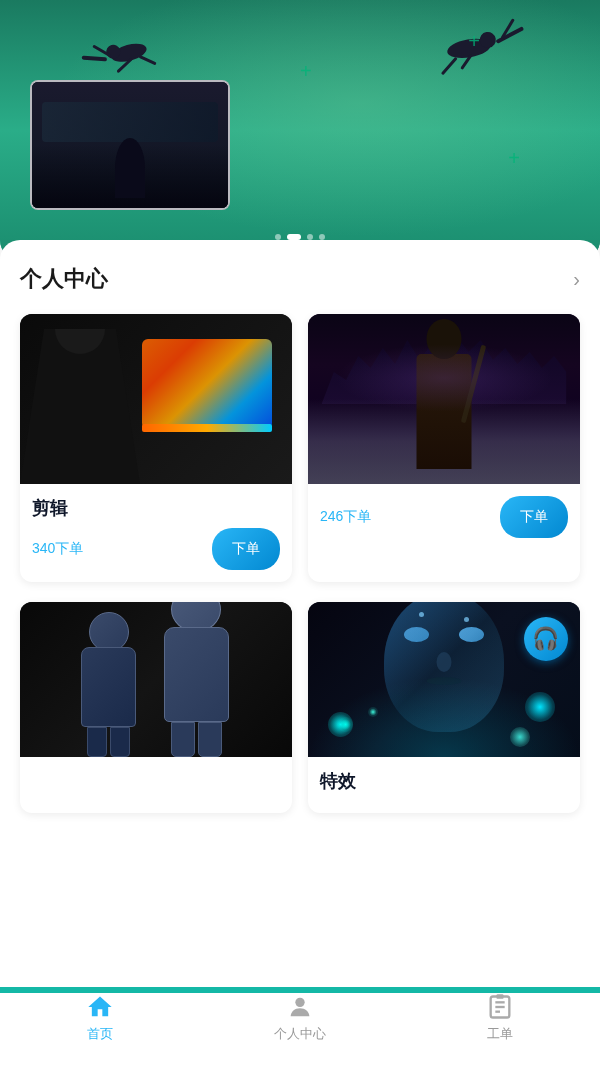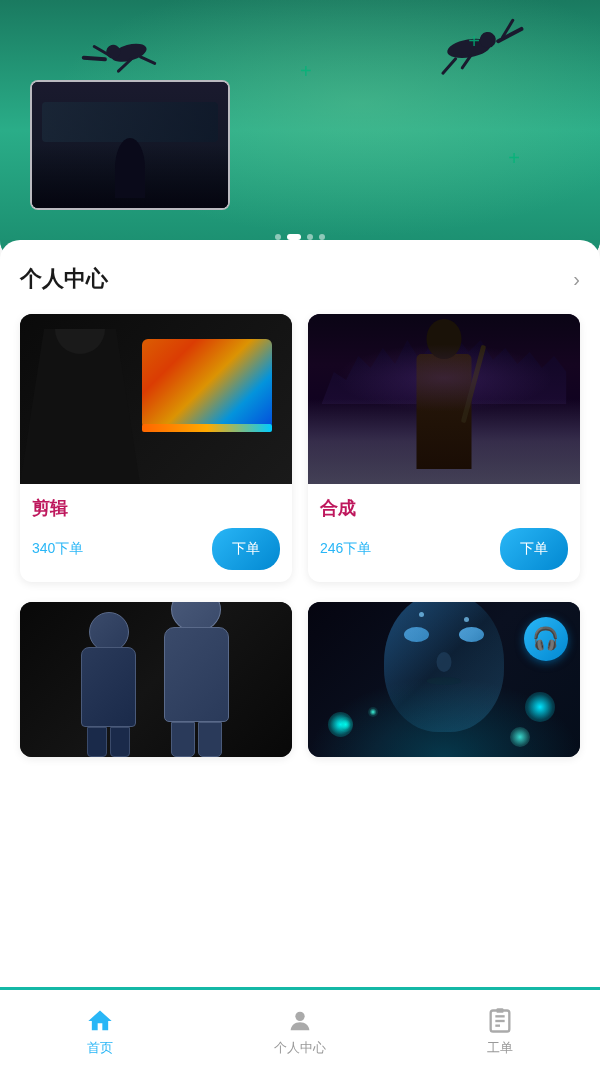--- a/index.html
+++ b/index.html
@@ -217,21 +217,21 @@
     }
 
     
     .service-card-info {
       padding: 12px;
     }
 
     .service-name {
       font-size: 18px;
       font-weight: 600;
-      color: #be185d;
+      color: #0f172a;
       margin-bottom: 8px;
     }
 
     .service-meta {
       display: flex;
       align-items: center;
       justify-content: space-between;
     }
 
     .service-orders {
@@ -251,23 +251,23 @@
     }
 
     
     .bottom-nav {
       position: fixed;
       bottom: 0;
       left: 0;
       width: 600px;
       height: 80px;
       background: white;
-      border-top: 3px solid #14b8a6;
+      border-top: 6px solid #14b8a6;
       display: flex;
-      align-items: flex-end;
+      align-items: flex-start;
       justify-content: space-around;
       padding-bottom: 10px;
     }
 
     .nav-item {
       display: flex;
       flex-direction: column;
       align-items: center;
       gap: 4px;
       cursor: pointer;
@@ -410,21 +410,20 @@
 
           <div style="position:absolute;bottom:15px;left:50%;transform:translateX(-50%);width:55px;height:115px;background:linear-gradient(180deg,#2a1a0a,#1a0d05);border-radius:5px 5px 0 0;"></div>
           <div style="position:absolute;bottom:125px;left:50%;transform:translateX(-50%);width:35px;height:40px;background:#1a1208;border-radius:50%;"></div>
 
           <div style="position:absolute;bottom:60px;left:60%;width:5px;height:80px;background:#2a2010;border-radius:2px;transform:rotate(15deg);"></div>
 
           <div style="position:absolute;top:30px;left:50%;transform:translateX(-50%);width:80%;height:40%;background:radial-gradient(ellipse,rgba(100,60,150,0.3),transparent 70%);"></div>
         </div>
       </div>
       <div class="service-card-info">
-        <div class="service-name">合成</div>
         <div class="service-meta">
           <span class="service-orders">246下单</span>
           <button class="order-btn">下单</button>
         </div>
       </div>
     </div>
 
   </div>
 
   <div class="service-grid">
@@ -485,20 +484,23 @@
           <div style="position:absolute;bottom:25px;left:30px;width:15px;height:15px;border-radius:50%;background:radial-gradient(circle,#00ffee,rgba(0,200,180,0.2),transparent);"></div>
           <div style="position:absolute;bottom:40px;left:60px;width:10px;height:10px;border-radius:50%;background:radial-gradient(circle,#40ffe0,rgba(40,200,180,0.2),transparent);"></div>
 
           <div class="avatar-sparkles"></div>
         </div>
       </div>
 
       <div class="cs-button">
         <span class="cs-icon">🎧</span>
       </div>
+      <div class="service-card-info">
+        <div class="service-name">特效</div>
+      </div>
     </div>
 
   </div>
 
 </div>
 
 <div class="bottom-nav">
 
   <div class="nav-item active">
     <svg class="home-svg" viewBox="0 0 24 24">

